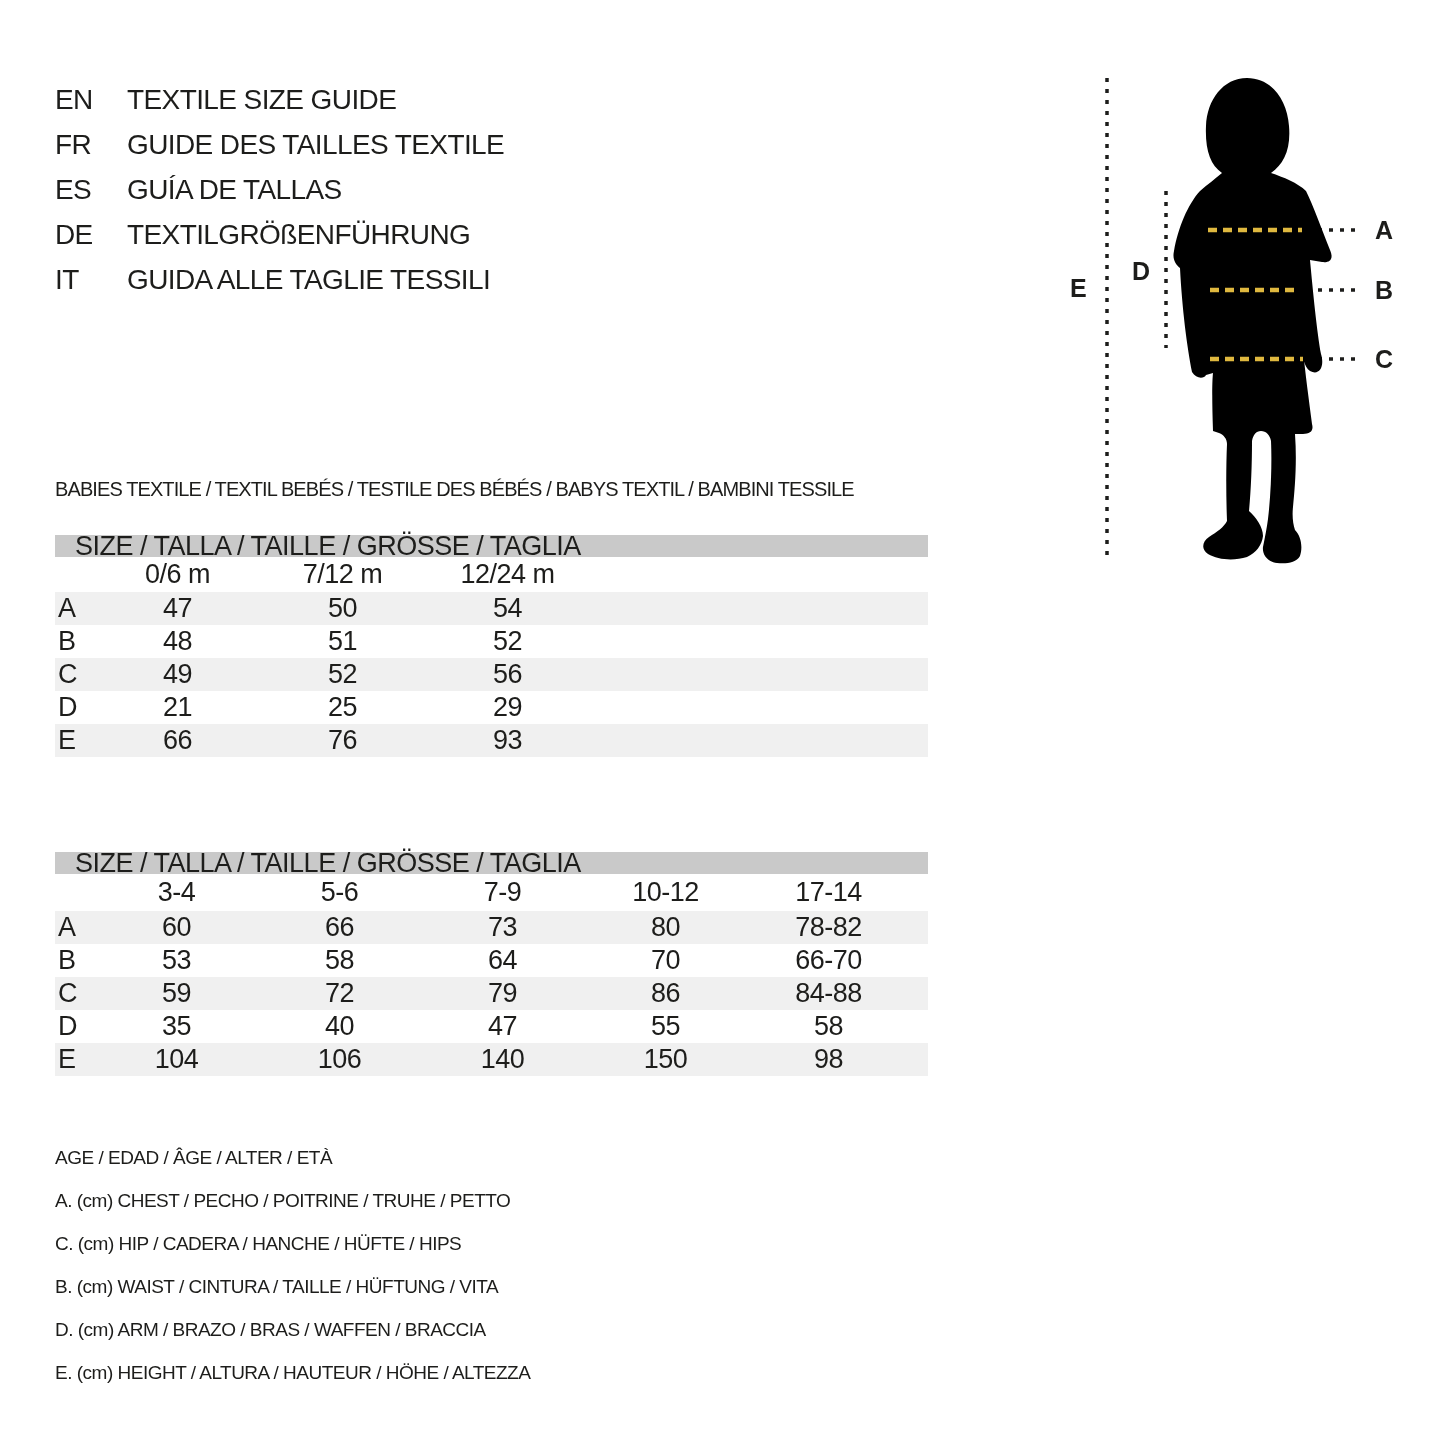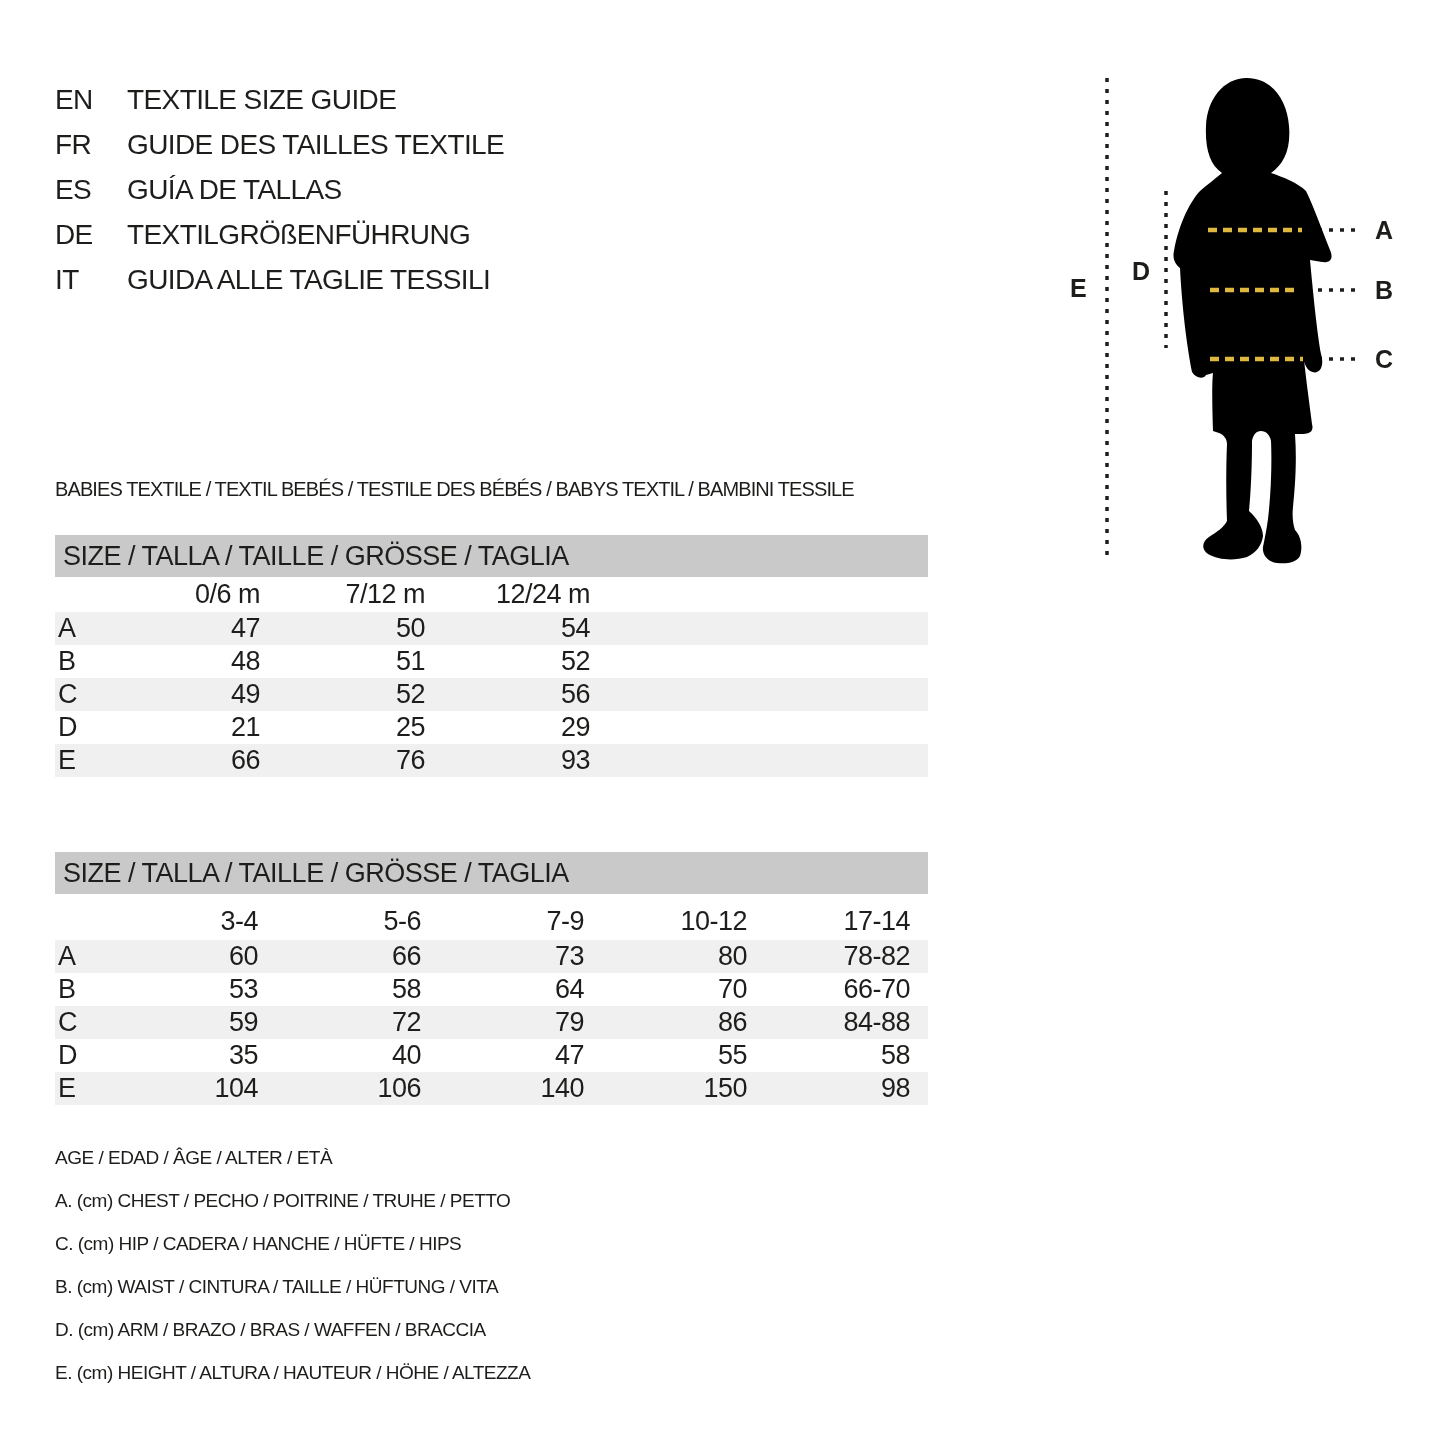--- a/index.html
+++ b/index.html
@@ -17,28 +17,28 @@
 
   
   .section-title{position:absolute;left:55px;font-size:20px;font-weight:500;letter-spacing:-0.9px;white-space:nowrap;}
   #babies-title{top:478px;}
   #children-title{top:804px;}
 
   
   .size-table{position:absolute;left:55px;width:873px;font-size:27px;font-weight:500;letter-spacing:-0.5px;}
   #babies-table{top:535px;}
   #children-table{top:852px;}
-  .table-bar{height:42px;background:#c9c9c9;display:flex;align-items:center;padding-left:8px;box-sizing:border-box;white-space:nowrap;}
+  .table-bar{height:22px;background:#c9c9c9;display:flex;align-items:center;padding-left:20px;box-sizing:border-box;white-space:nowrap;}
   .grid-babies{display:grid;grid-template-columns:40px 165px 165px 165px auto;align-items:center;}
   .grid-children{display:grid;grid-template-columns:40px 163px 163px 163px 163px 163px auto;align-items:center;}
   .colhead-row-babies{height:35px;}
-  .colhead-row-children{height:37px;margin-top:9px;}
+  .colhead-row-children{height:37px;}
   .t-row{height:33px;}
   .t-row.alt{background:#f0f0f0;}
-  .cell{text-align:right;}
+  .cell{text-align:center;}
   .rlabel{padding-left:3px;text-align:left;}
 
   
   .legend{position:absolute;left:55px;top:1136px;font-size:19px;font-weight:500;letter-spacing:-0.5px;line-height:43px;}
   .legend div{white-space:nowrap;}
 
   
   .figure{position:absolute;left:1040px;top:60px;width:405px;height:520px;}
   .figure text{font-family:"Liberation Sans","DejaVu Sans",sans-serif;font-weight:bold;font-size:25px;fill:#1d1d1b;}
 </style>

